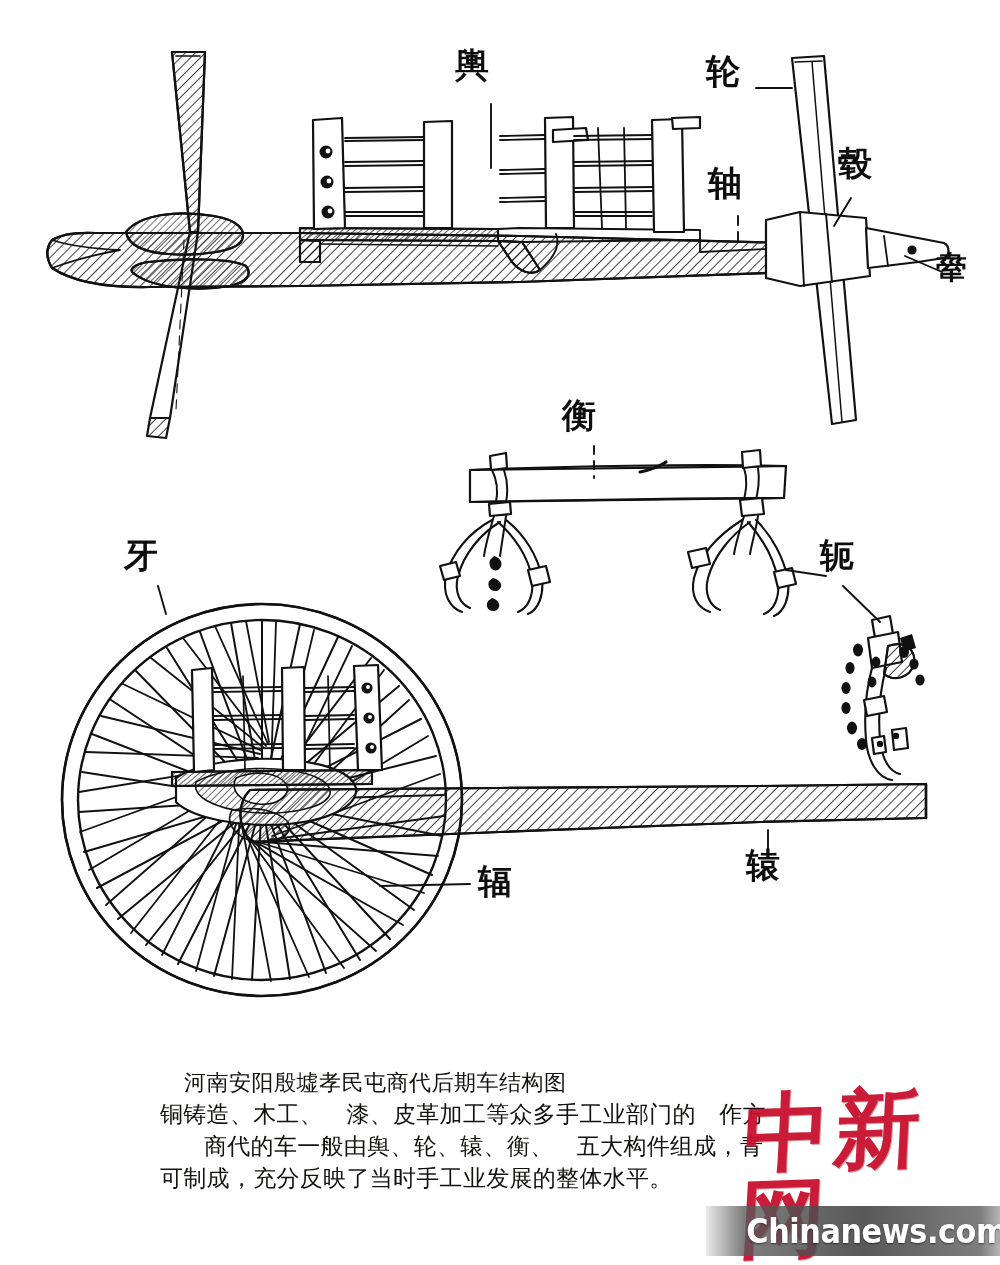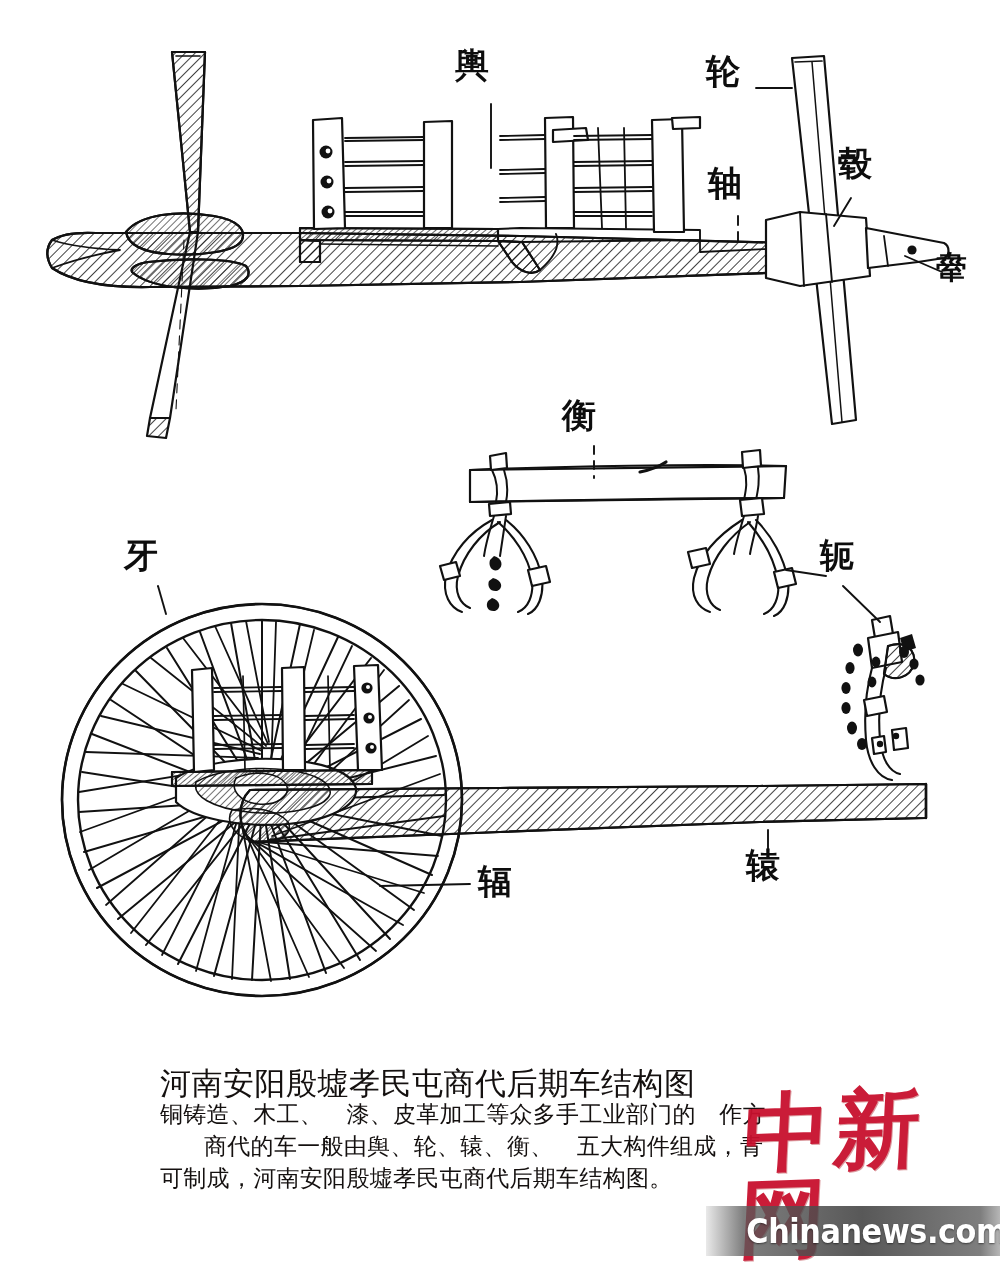--- a/index.html
+++ b/index.html
@@ -21,21 +21,21 @@
     letter-spacing:0;
   }
 
   
   #caption-block{
     position:absolute;left:160px;top:1068px;width:700px;
     font-family:"DejaVu Serif","Liberation Serif",serif;
     color:#14100f;
   }
   #caption-title{
-    font-size:31px;line-height:30px;font-weight:400;letter-spacing:0.5px;
+    font-size:22px;line-height:30px;font-weight:400;letter-spacing:0.5px;margin-left:24px;
   }
   .caption-para{
     font-size:23px;line-height:32px;font-weight:400;letter-spacing:0.3px;
     width:700px;
   }
   .indent{display:inline-block;width:44px;}
 
   
   #watermark-cjk{
     position:absolute;left:742px;top:1086px;
@@ -420,21 +420,21 @@
   <div class="cjk-label" style="left:124px;top:538px;font-size:34px;">牙</div>
 
   <div class="cjk-label" style="left:478px;top:864px;font-size:34px;">辐</div>
 
   <div class="cjk-label" style="left:746px;top:848px;font-size:34px;">辕</div>
 
   <div id="caption-block">
     <div id="caption-title">河南安阳殷墟孝民屯商代后期车结构图</div>
     <div class="caption-para">铜铸造、木工、　漆、皮革加工等众多手工业部门的　作方</div>
     <div class="caption-para"><span class="indent"></span><span>商代的车一般由舆、轮、辕、衡、　五大构件组成，青</span></div>
-    <div class="caption-para">可制成，河南安阳殷墟孝民屯商代后期车结构图。</div>
+    <div class="caption-para">可制成，充分反映了当时手工业发展的整体水平。</div>
   </div>
 
   <div id="watermark-cjk">中新网</div>
   <div id="watermark-bar">
     <span id="watermark-bar-text">Chinanews.com</span>
   </div>
 
 </div>
 
 </body></html>

